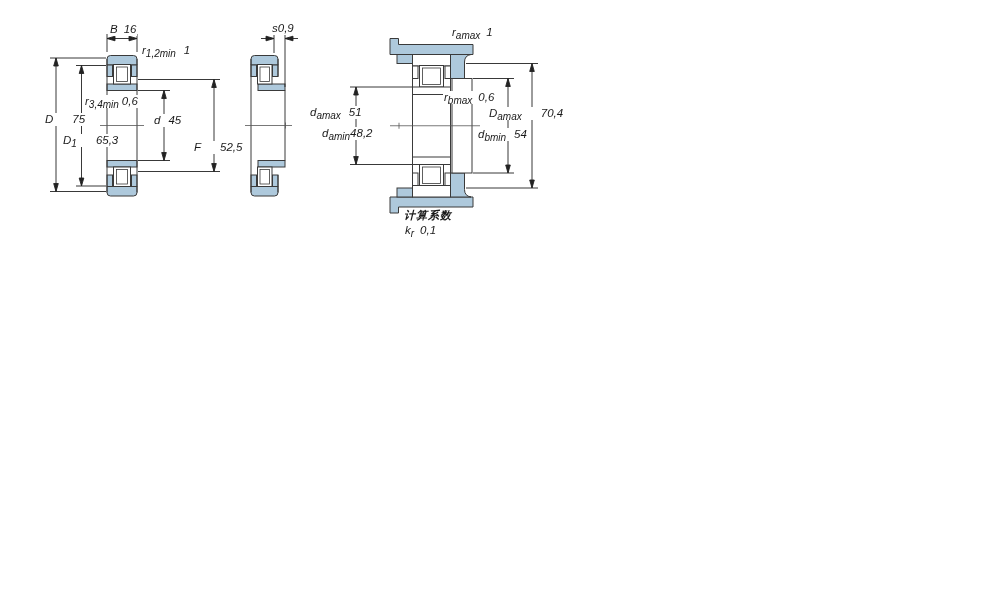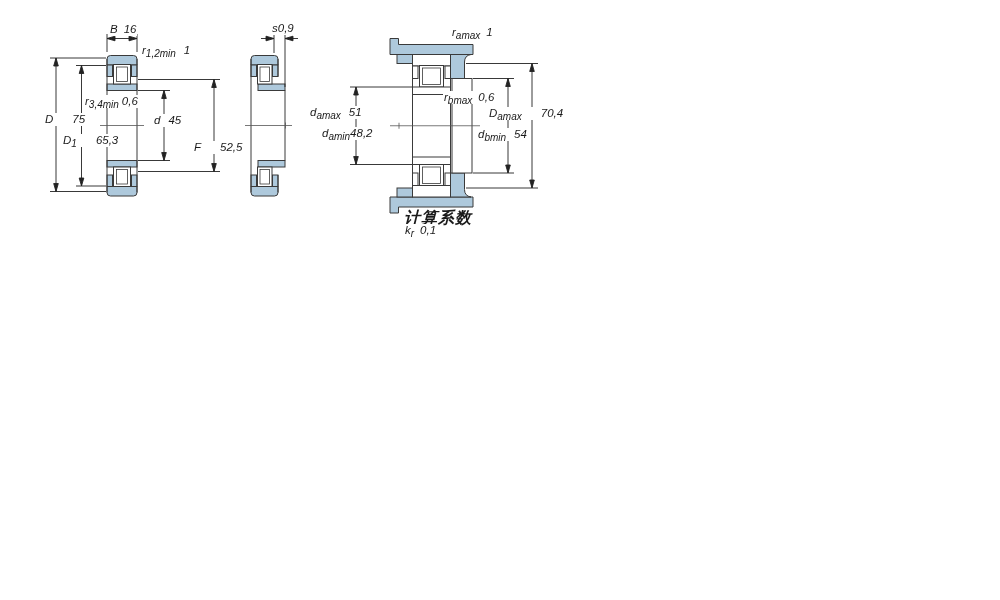--- a/index.html
+++ b/index.html
@@ -5,21 +5,21 @@
   html,body{margin:0;padding:0;background:#fff;}
   #canvas{position:relative;width:1000px;height:600px;background:#ffffff;overflow:hidden;
           font-family:"Liberation Sans", sans-serif;color:#1a1a1a;font-style:italic;}
   #drawing-svg{position:absolute;left:0;top:0;}
   .dim-label{position:absolute;font-size:11.5px;line-height:12px;white-space:nowrap;
              background:#fff;padding:0 1px;color:#1a1a1a;}
   .dim-label .sub{font-size:10px;position:relative;top:3px;letter-spacing:0;}
   .dim-label .val{display:inline-block;}
   .g3 .val{margin-left:3px}.g5 .val{}.g6 .val{margin-left:6px}
   .g7 .val{margin-left:19px}.g8 .val{margin-left:8px}.g9 .val{}
-  .heading{position:absolute;font-size:16px;font-weight:bold;letter-spacing:1px;
+  .heading{position:absolute;font-size:11px;font-weight:bold;letter-spacing:1px;
            background:#fff;white-space:nowrap;}
 </style>
 </head>
 <body>
 
 <div id="canvas">
 
   <svg id="drawing-svg" width="1000" height="600" viewBox="0 0 1000 600">
 
     <g fill="#aec9dc" stroke="#3a3a3a" stroke-width="1">

